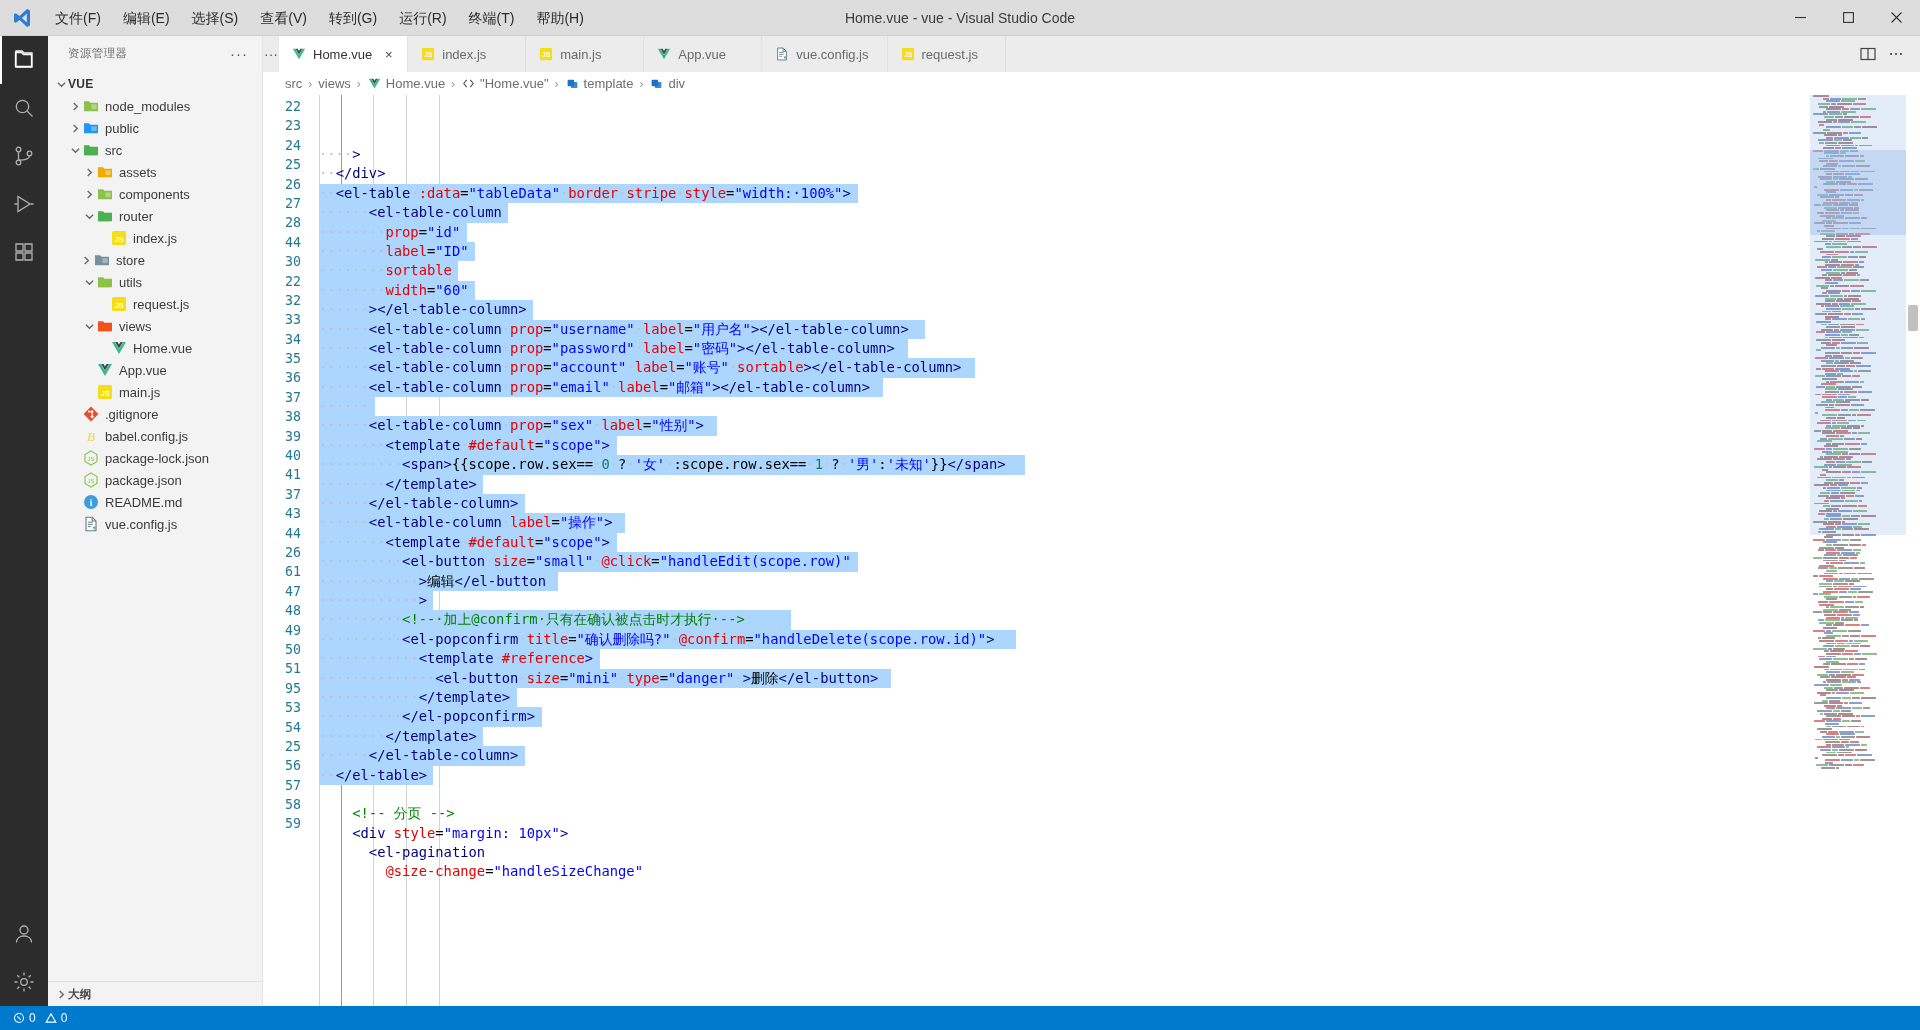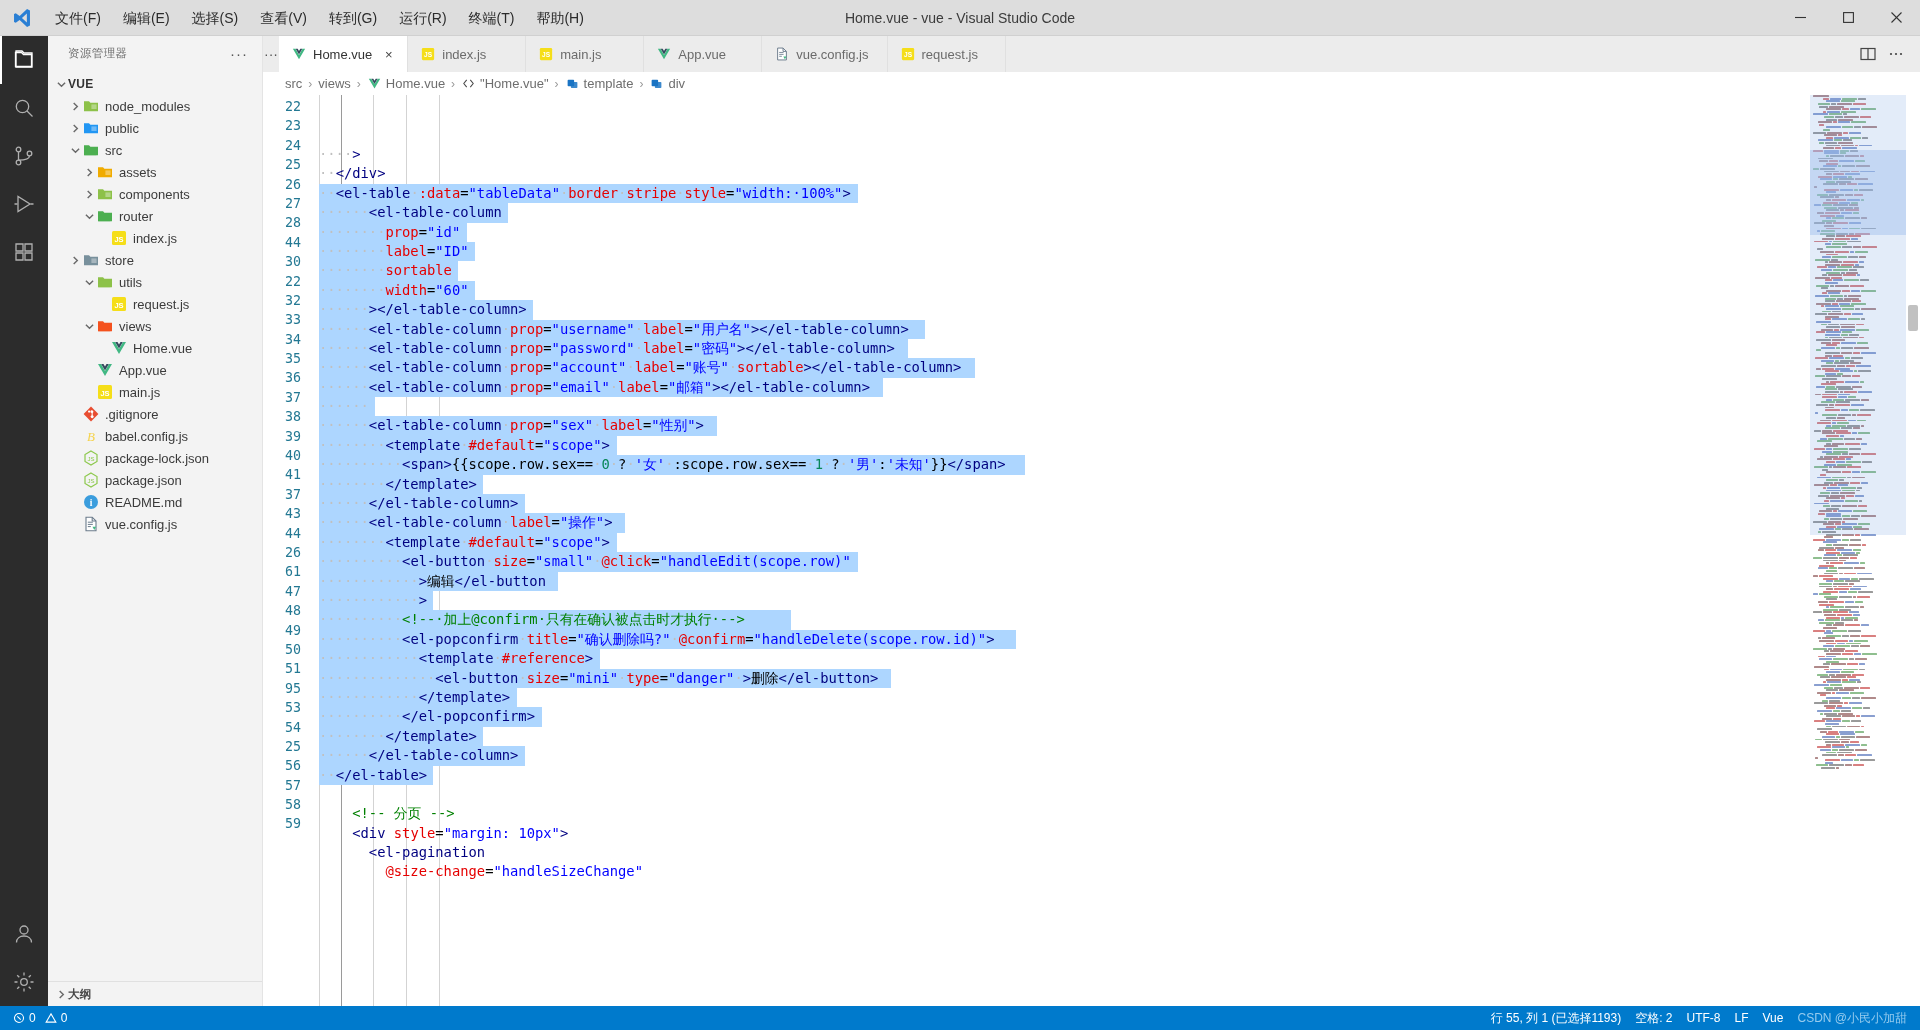--- a/index.html
+++ b/index.html
@@ -352,21 +352,21 @@
                 </svg>
               </span>
               <span class="ic">
                 <svg viewBox="0 0 16 16">
                   <rect x="1" y="1" width="14" height="14" rx="1.5" fill="#f5de19"></rect>
                   <text x="8" y="11.6" font-size="7.5" font-family="Liberation Sans,sans-serif" font-weight="bold" fill="#fff" text-anchor="middle">JS</text>
                 </svg>
               </span>
               <span>index.js</span>
             </div>
-            <div class="row" style="padding-left: 20px;">
+            <div class="row" style="padding-left: 31px;">
               <span class="chev">
                 <svg viewBox="0 0 10 10">
                   <polyline points="3,1 7,5 3,9"></polyline>
                 </svg>
               </span>
               <span class="ic">
                 <svg viewBox="0 0 16 16">
                   <path d="M1 3.2h5l1.4 1.6h7.6v8.4H1z" fill="#78909c"></path>
                   <rect x="8.4" y="6.4" width="5.2" height="4.6" fill="#fff" opacity=".35"></rect>
                 </svg>
@@ -2303,22 +2303,14 @@
             <circle cx="8" cy="8" r="6"></circle>
             <line x1="5.7" y1="5.7" x2="10.3" y2="10.3"></line>
           </svg>
         <span>0</span>
         <svg viewBox="0 0 16 16" style="margin-left:5px">
             <path d="M8 2.5 14.5 13.5h-13z"></path>
           </svg>
         <span>0</span>
       </div>
     </div>
-    <div class="sb-right">
-      <div class="sb-cell">行 55, 列 1 (已选择1193)</div>
-      <div class="sb-cell">空格: 2</div>
-      <div class="sb-cell">UTF-8</div>
-      <div class="sb-cell">LF</div>
-      <div class="sb-cell">Vue</div>
-      <div class="sb-cell wm">CSDN @小民小加甜</div>
-    </div>
   </div>
 </div>
 
 </body></html>

